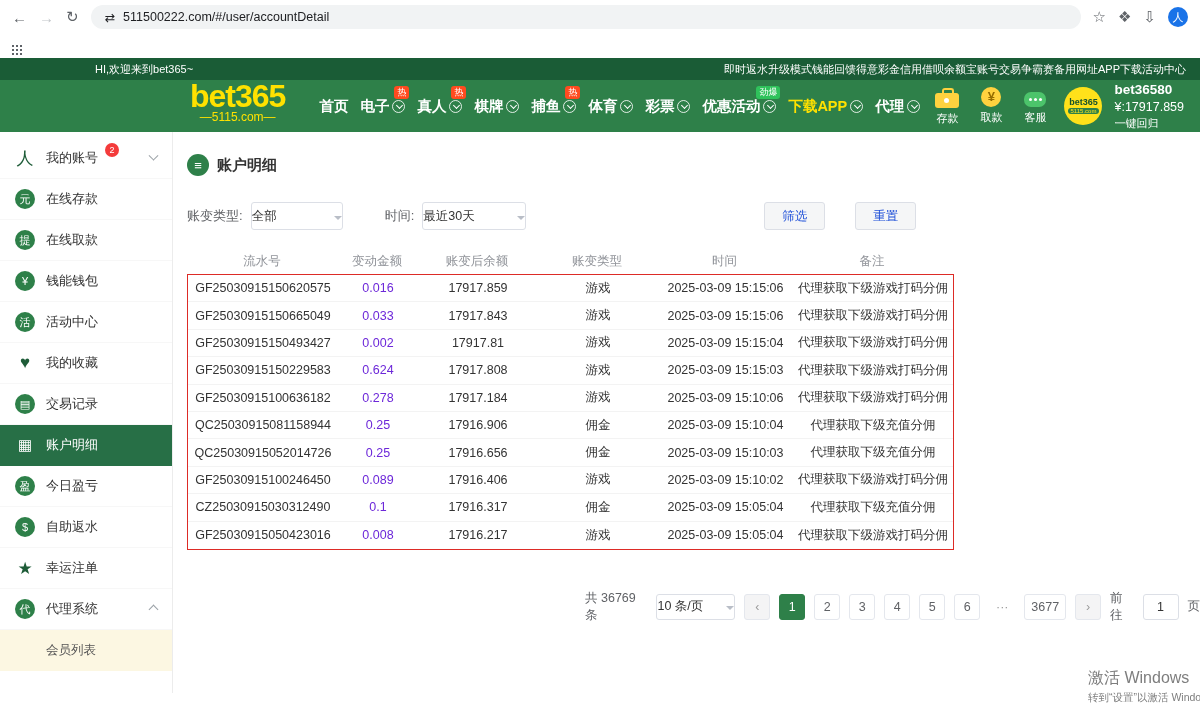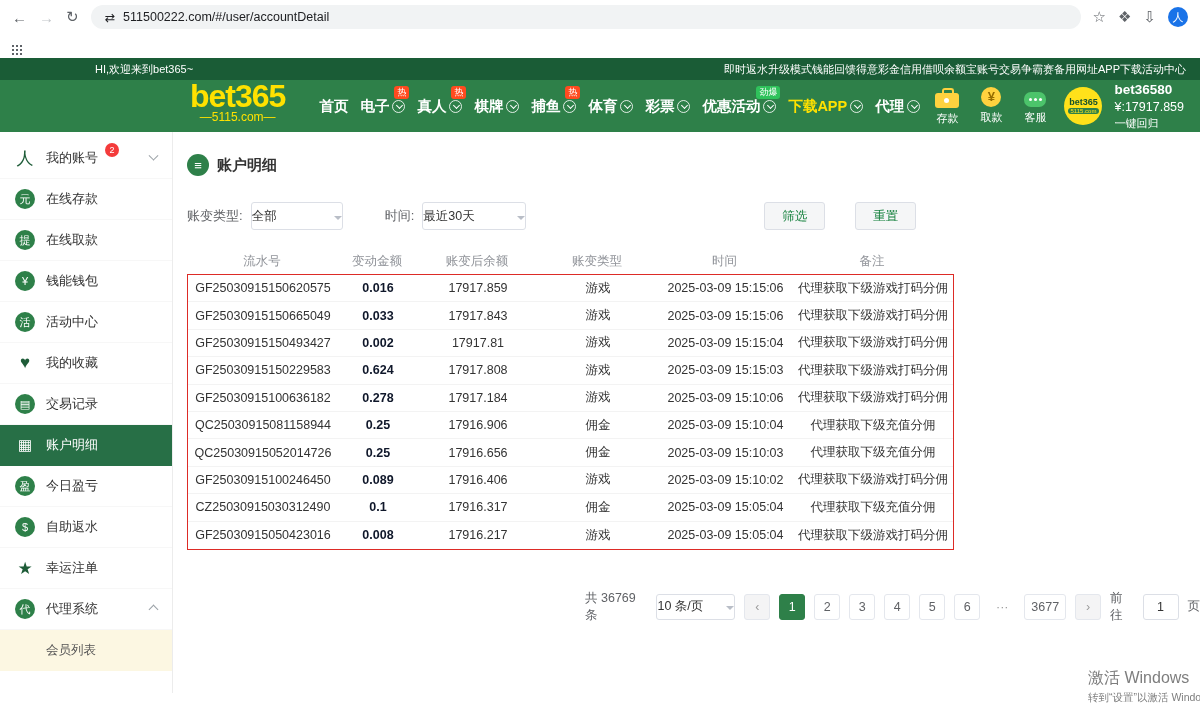--- a/index.html
+++ b/index.html
@@ -93,33 +93,33 @@
   .ticon { width:22px; height:22px; border-radius:50%; background:#2e8049; color:#fff; font-size:13px;
     display:flex; align-items:center; justify-content:center; }
   .filter-row { margin-top:26px; display:flex; align-items:center; gap:8px; font-size:13px; color:#606266; }
   .sel { display:inline-flex; align-items:center; justify-content:space-between; border:1px solid #dcdfe6;
     border-radius:3px; background:#fff; height:28px; padding:0 0; font-size:12.5px; color:#333; cursor:pointer; }
   .sel.type { width:92px; }
   .sel.time { width:104px; margin-right:0; }
   .filter-gap { width:26px; }
   .tri { width:0; height:0; border:4px solid transparent; border-top-color:#b9bec7; margin-top:7px; }
   .btn { height:28px; padding:0 17px; border:1px solid #dcdfe6; border-radius:3px; background:#f5f6f7;
-    font-size:12.5px; color:#15803d; cursor:pointer; }
+    font-size:12.5px; color:#1d4ed8; cursor:pointer; }
   .btn.filter { margin-left:230px; }
   .btn.reset { margin-left:22px; }
 
   .table { margin-top:18px; width:767px; }
   .thead, .trow { display:grid; grid-template-columns:150px 80px 120px 120px 135px 160px; align-items:center; }
   .thead { height:26px; color:#909399; font-size:12.5px; text-align:center; }
   .thead span { white-space:nowrap; }
   .trows { border:1px solid #dd2b26; }
   .trow { height:27.4px; font-size:12.5px; color:#333; text-align:center; }
   .trow:not(:last-child) { border-bottom:1px solid #f3f3f3; }
   .td { overflow:hidden; white-space:nowrap; }
-  .td.amount { color:#0f172a;font-weight:bold; }
+  .td.amount { color:#6d28d9; }
 
   .pagination { margin-top:40px; display:flex; align-items:center; gap:9px; font-size:12.5px;
     color:#606266; padding-left:398px; }
   .psel { width:84px; height:26px; }
   .pg { min-width:26px; height:26px; display:flex; align-items:center; justify-content:center;
     border:1px solid #e4e7ed; border-radius:3px; background:#fff; color:#606266; padding:0 6px; cursor:pointer; }
   .pg.active { background:#2e8049; border-color:#2e8049; color:#fff; }
   .pg.dots { border:none; background:transparent; color:#999; cursor:default; }
   .pg.arrow { background:#f4f4f5; color:#999; }
   .goto-input { width:36px; height:26px; border:1px solid #dcdfe6; border-radius:3px; text-align:center;

